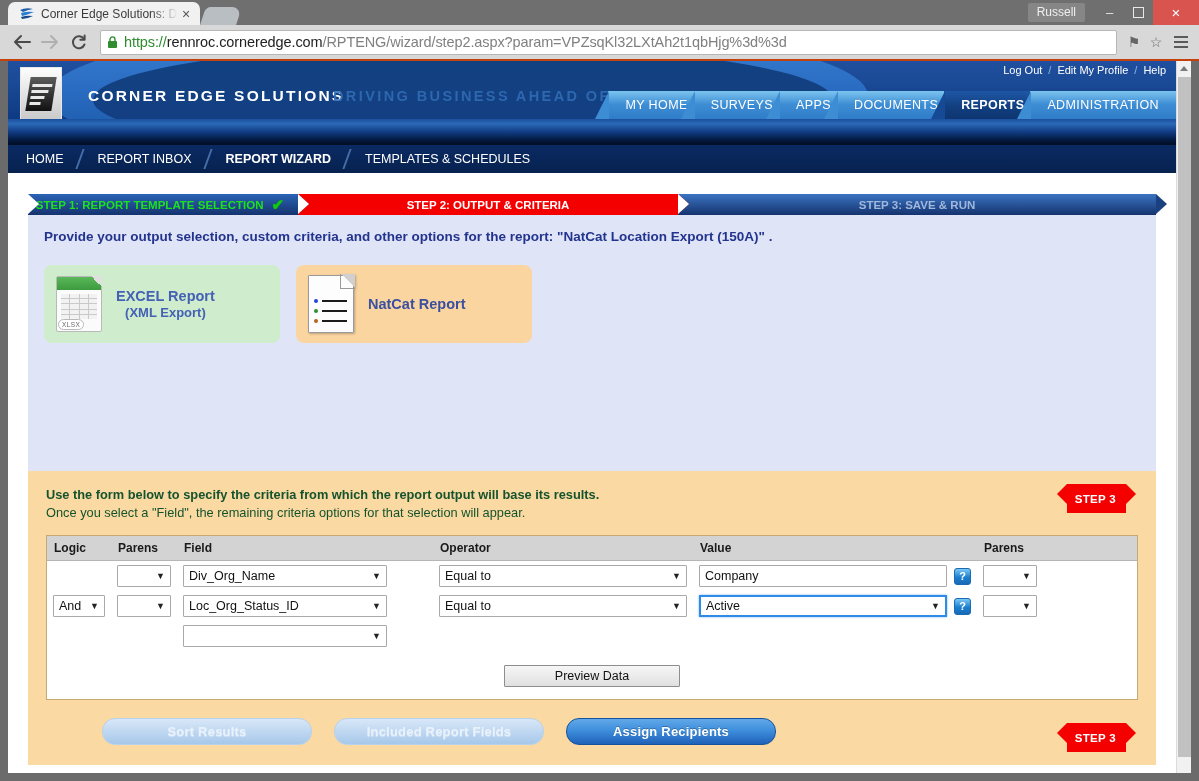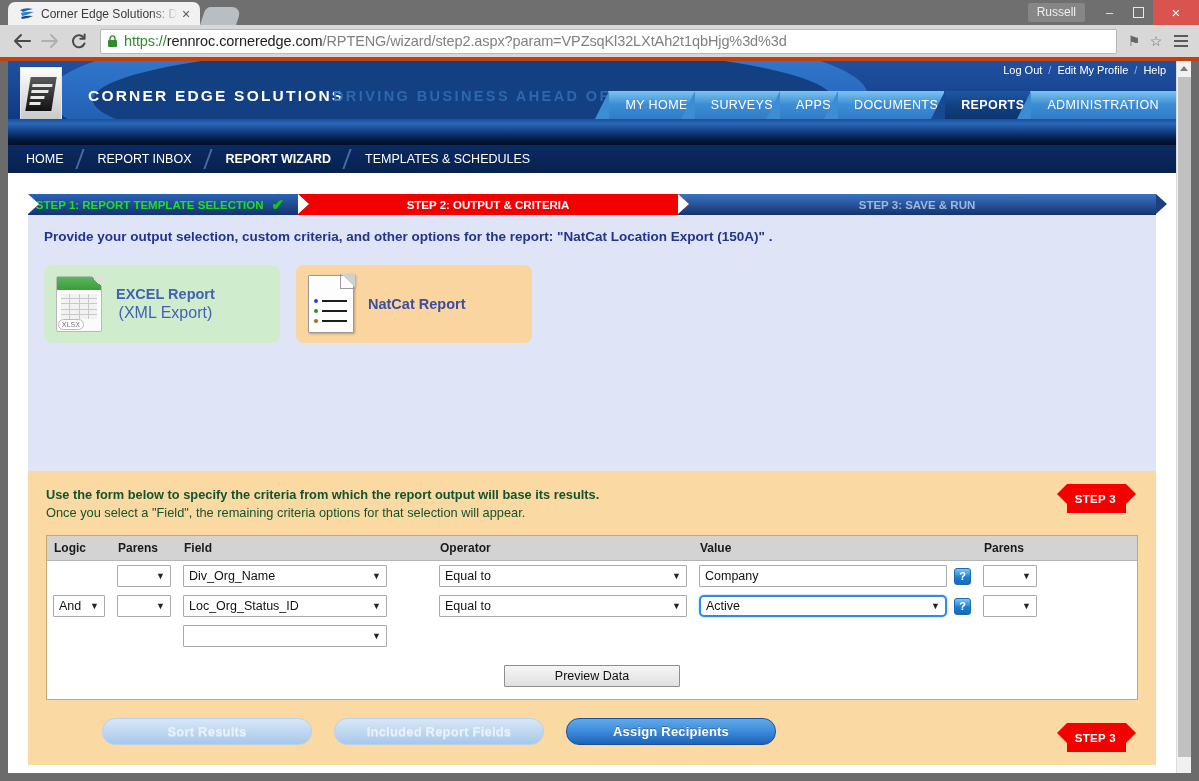--- a/index.html
+++ b/index.html
@@ -34,21 +34,21 @@
 
   .win-ctrls { position: absolute; right: 0; top: 0; display: flex; height: 25px; align-items: center; }
   .profile-btn { background: #868686; color: #efefef; font-size: 12px; padding: 2px 9px 3px;
                  border-radius: 2px; margin-right: 10px; }
   .wc { width: 29px; height: 25px; display: flex; align-items: center;
         justify-content: center; color: #e8e8e8; font-size: 13px; }
   .wc.close { background: #d9534f; width: 46px; color: #fff; font-size: 15px; }
 
   
   .toolbar { height: 36px; background: #d8d8d8; display: flex; align-items: center;
-             padding: 0 8px; border-bottom: 4px solid #c2410c; flex: 0 0 auto; }
+             padding: 0 8px; border-bottom: 2px solid #c2410c; flex: 0 0 auto; }
   .navbtn { width: 28px; height: 28px; display: flex; align-items: center;
             justify-content: center; color: #5a5a5a; font-size: 19px; }
   .navbtn.fwd { color: #aaa; }
   .navbtn.reload { font-size: 17px; }
   .omnibox { flex: 1; height: 25px; background: #fff; border: 1px solid #b7b7b7;
              border-radius: 2px; margin: 0 6px 0 8px; display: flex; align-items: center;
              padding: 0 6px; font-size: 14.5px; }
   .lock { width: 11px; height: 13px; position: relative; margin-right: 6px; flex: 0 0 auto; }
   .url { white-space: nowrap; overflow: hidden; letter-spacing: -0.1px; }
   .url .sch { color: #2f8c2f; }
@@ -155,21 +155,21 @@
   .intro-band { margin: 0 20px; background: #dfe4f7; padding: 14px 16px 18px;
      min-height: 256px; }
   .intro-text { color: #23348f; font-size: 13.5px; font-weight: bold; }
 
   .cards { display: flex; gap: 16px; margin-top: 21px; }
   .card { width: 236px; height: 78px; border-radius: 8px; display: flex;
      align-items: center; padding: 0 12px; gap: 14px; }
   .card.excel { background: #cfeccd; }
   .card.natcat { background: #fad5a0; }
   .card-label { color: #3a4fa0; font-size: 14.5px; font-weight: bold; line-height: 1.25; }
-  .card-sub { font-size: 16px; font-weight: normal; display: block; }
+  .card-sub { font-size: 13px; font-weight: bold; display: block; }
   .card.excel .card-label { color: #4461b5; text-align: center; }
 
   .xlsx-icon { width: 46px; height: 56px; position: relative; }
   .xlsx-body { position: absolute; inset: 0; background: #fbfbfb; border: 1px solid #b9b9b9;
      border-radius: 2px; }
   .xlsx-top { position: absolute; left: 1px; right: 1px; top: 1px; height: 13px;
      background: linear-gradient(to bottom,#5ab85a,#3c9b3c); }
   .xlsx-grid { position: absolute; left: 5px; right: 5px; top: 18px; bottom: 13px;
      display: grid; grid-template-columns: repeat(4,1fr); grid-template-rows: repeat(5,1fr);
      gap: 1px; background: #c9c9c9; }
@@ -214,21 +214,21 @@
   .crit-table { width: 100%; border-collapse: collapse; }
   .crit-table thead th { background: #d3d3d3; font-size: 12px; color: #1a1a1a;
      text-align: left; padding: 5px 7px; font-weight: bold; border-bottom: 1px solid #b5b5b5; }
   .crit-table td { padding: 4px 6px; vertical-align: middle; }
 
   .ddl { height: 22px; border: 1px solid #a9a9a9; background: #fff; font-size: 12.5px;
      color: #111; display: flex; align-items: center; padding: 0 2px 0 5px; position: relative;
      border-radius: 1px; }
   .ddl .txt { flex: 1; white-space: nowrap; overflow: hidden; }
   .ddl .car { font-size: 9px; color: #222; padding-right: 3px; }
-  .ddl.focused { border: 2px solid #2f8ae8; border-radius: 5px; box-shadow: 0 0 2px #7ab8f0; }
+  .ddl.focused { border: 2px solid #2f8ae8; border-radius: 0; box-shadow: 0 0 2px #7ab8f0; }
   .txtbox { height: 22px; border: 1px solid #a9a9a9; background: #fff; font-size: 12.5px;
      color: #111; display: flex; align-items: center; padding: 0 5px; border-radius: 1px; }
 
   .w-logic { width: 52px; }
   .w-paren { width: 54px; }
   .w-field { width: 204px; }
   .w-oper  { width: 248px; }
   .w-value { width: 248px; }
 
   .help-icon { width: 17px; height: 17px; border-radius: 3px; color: #fff;

